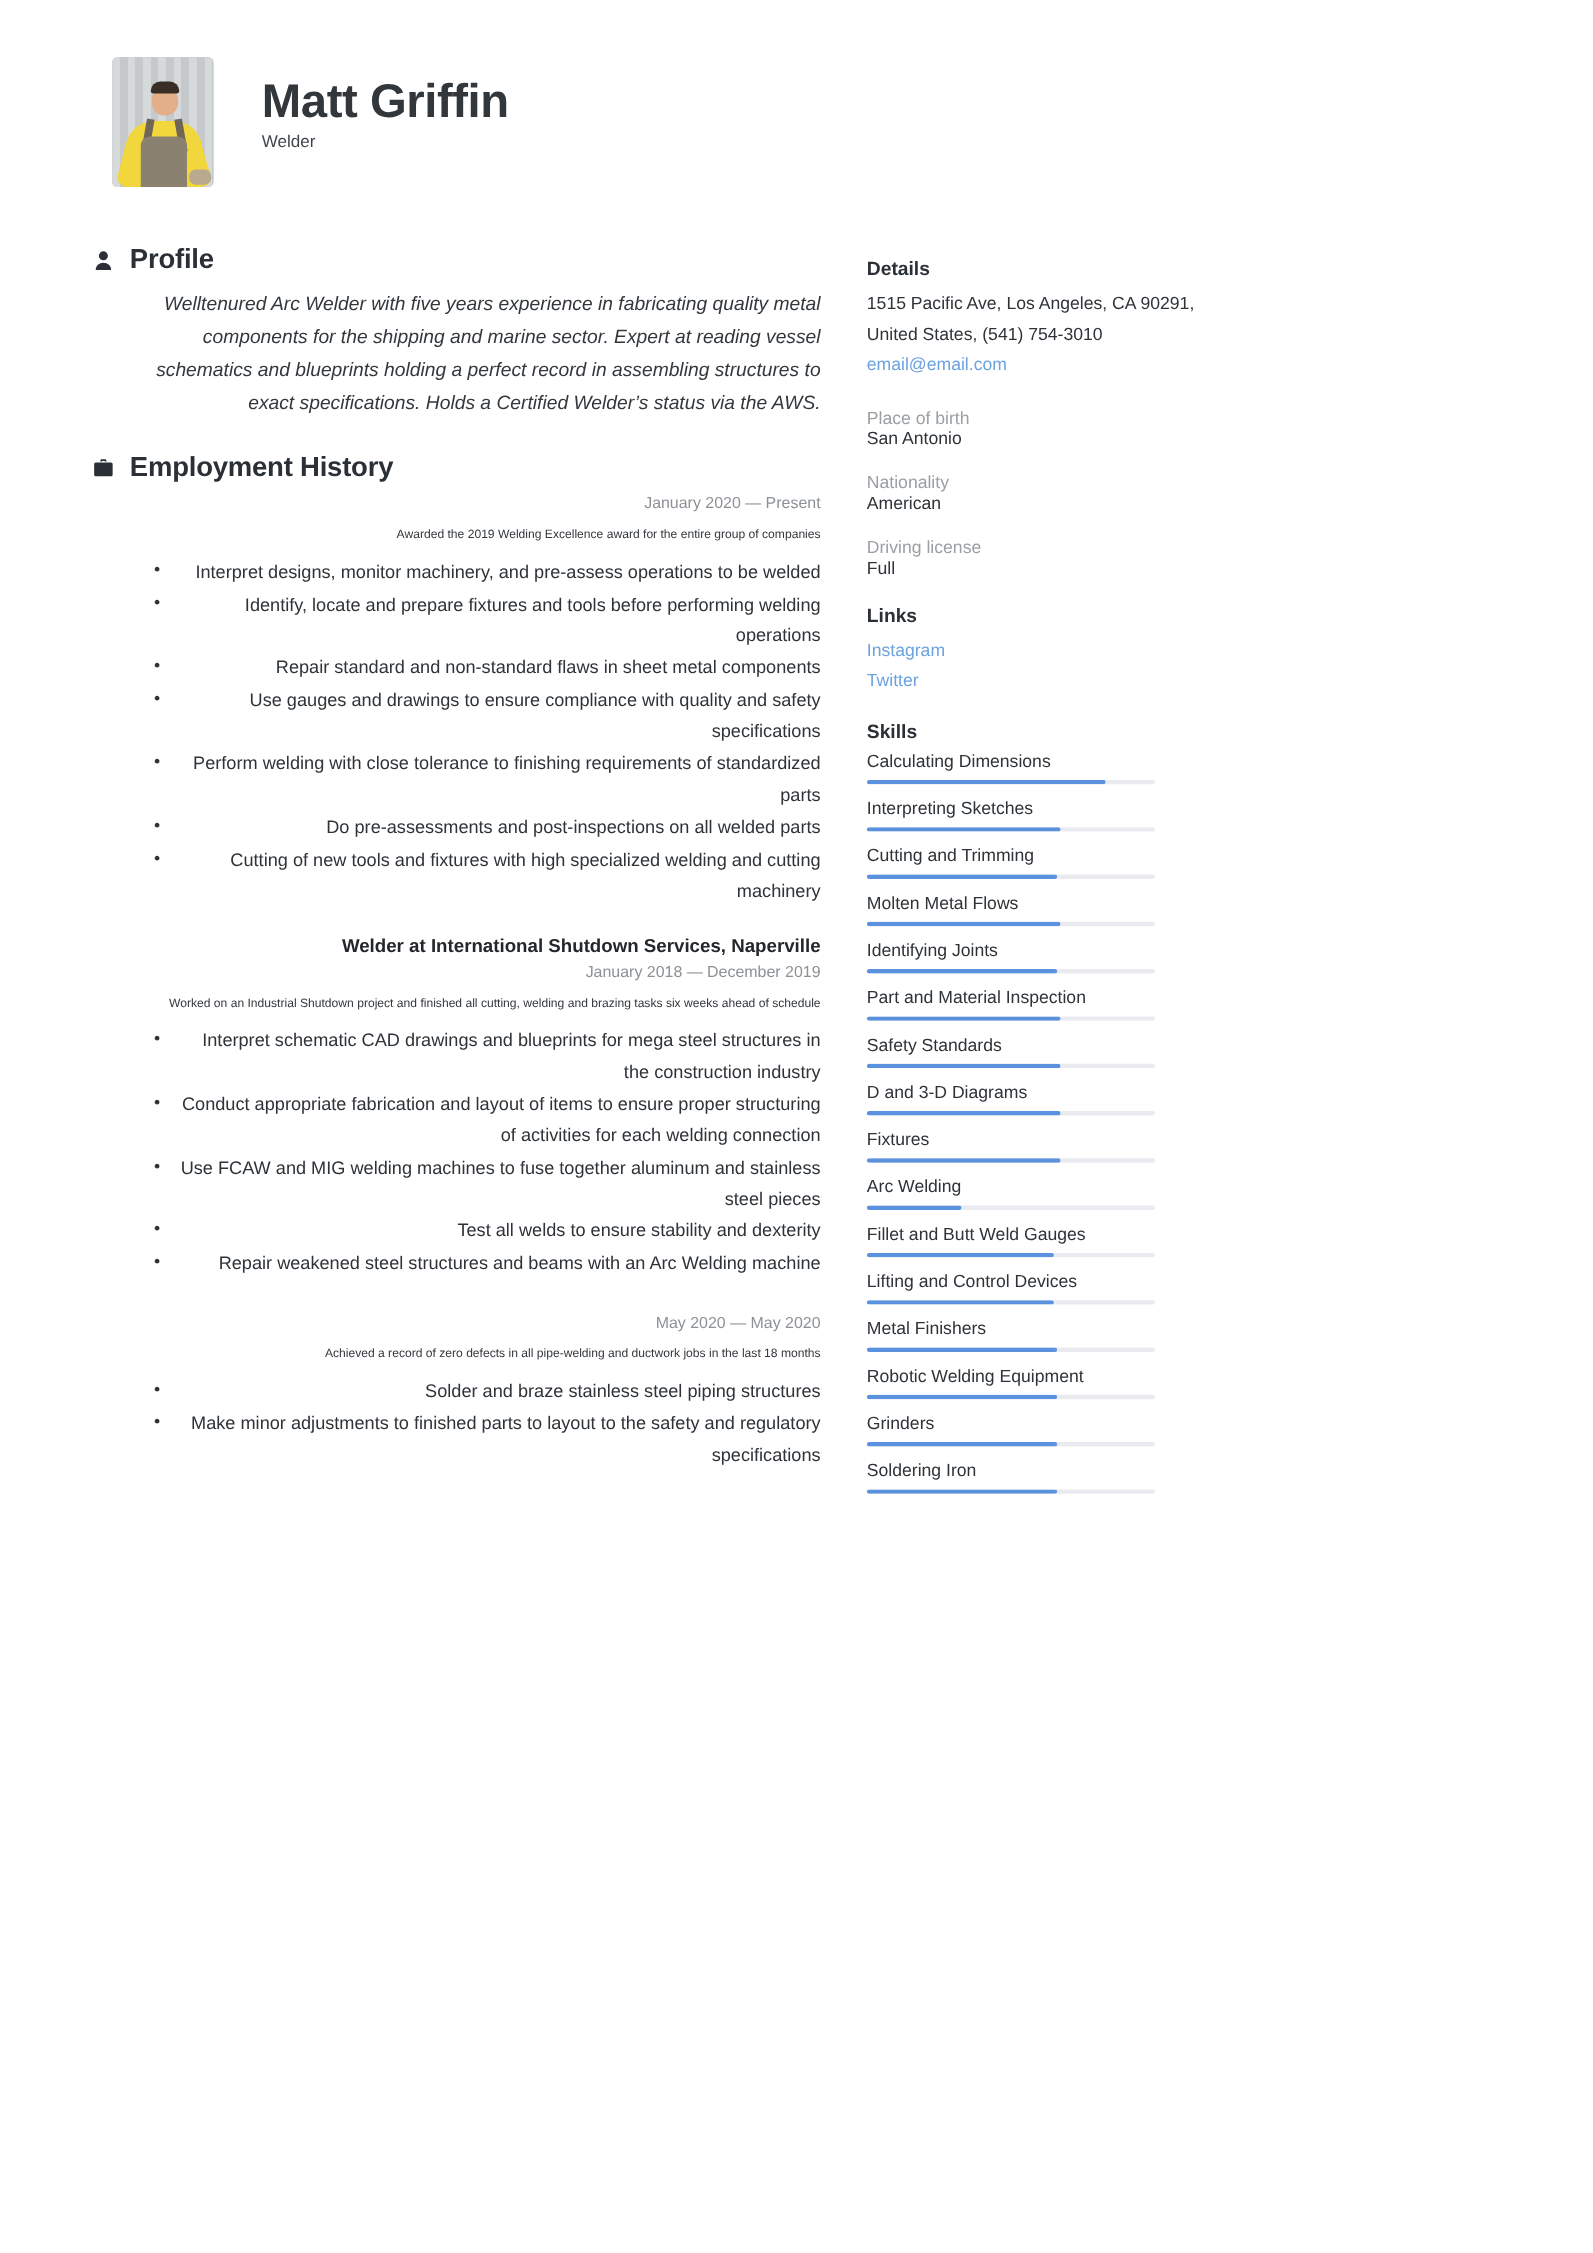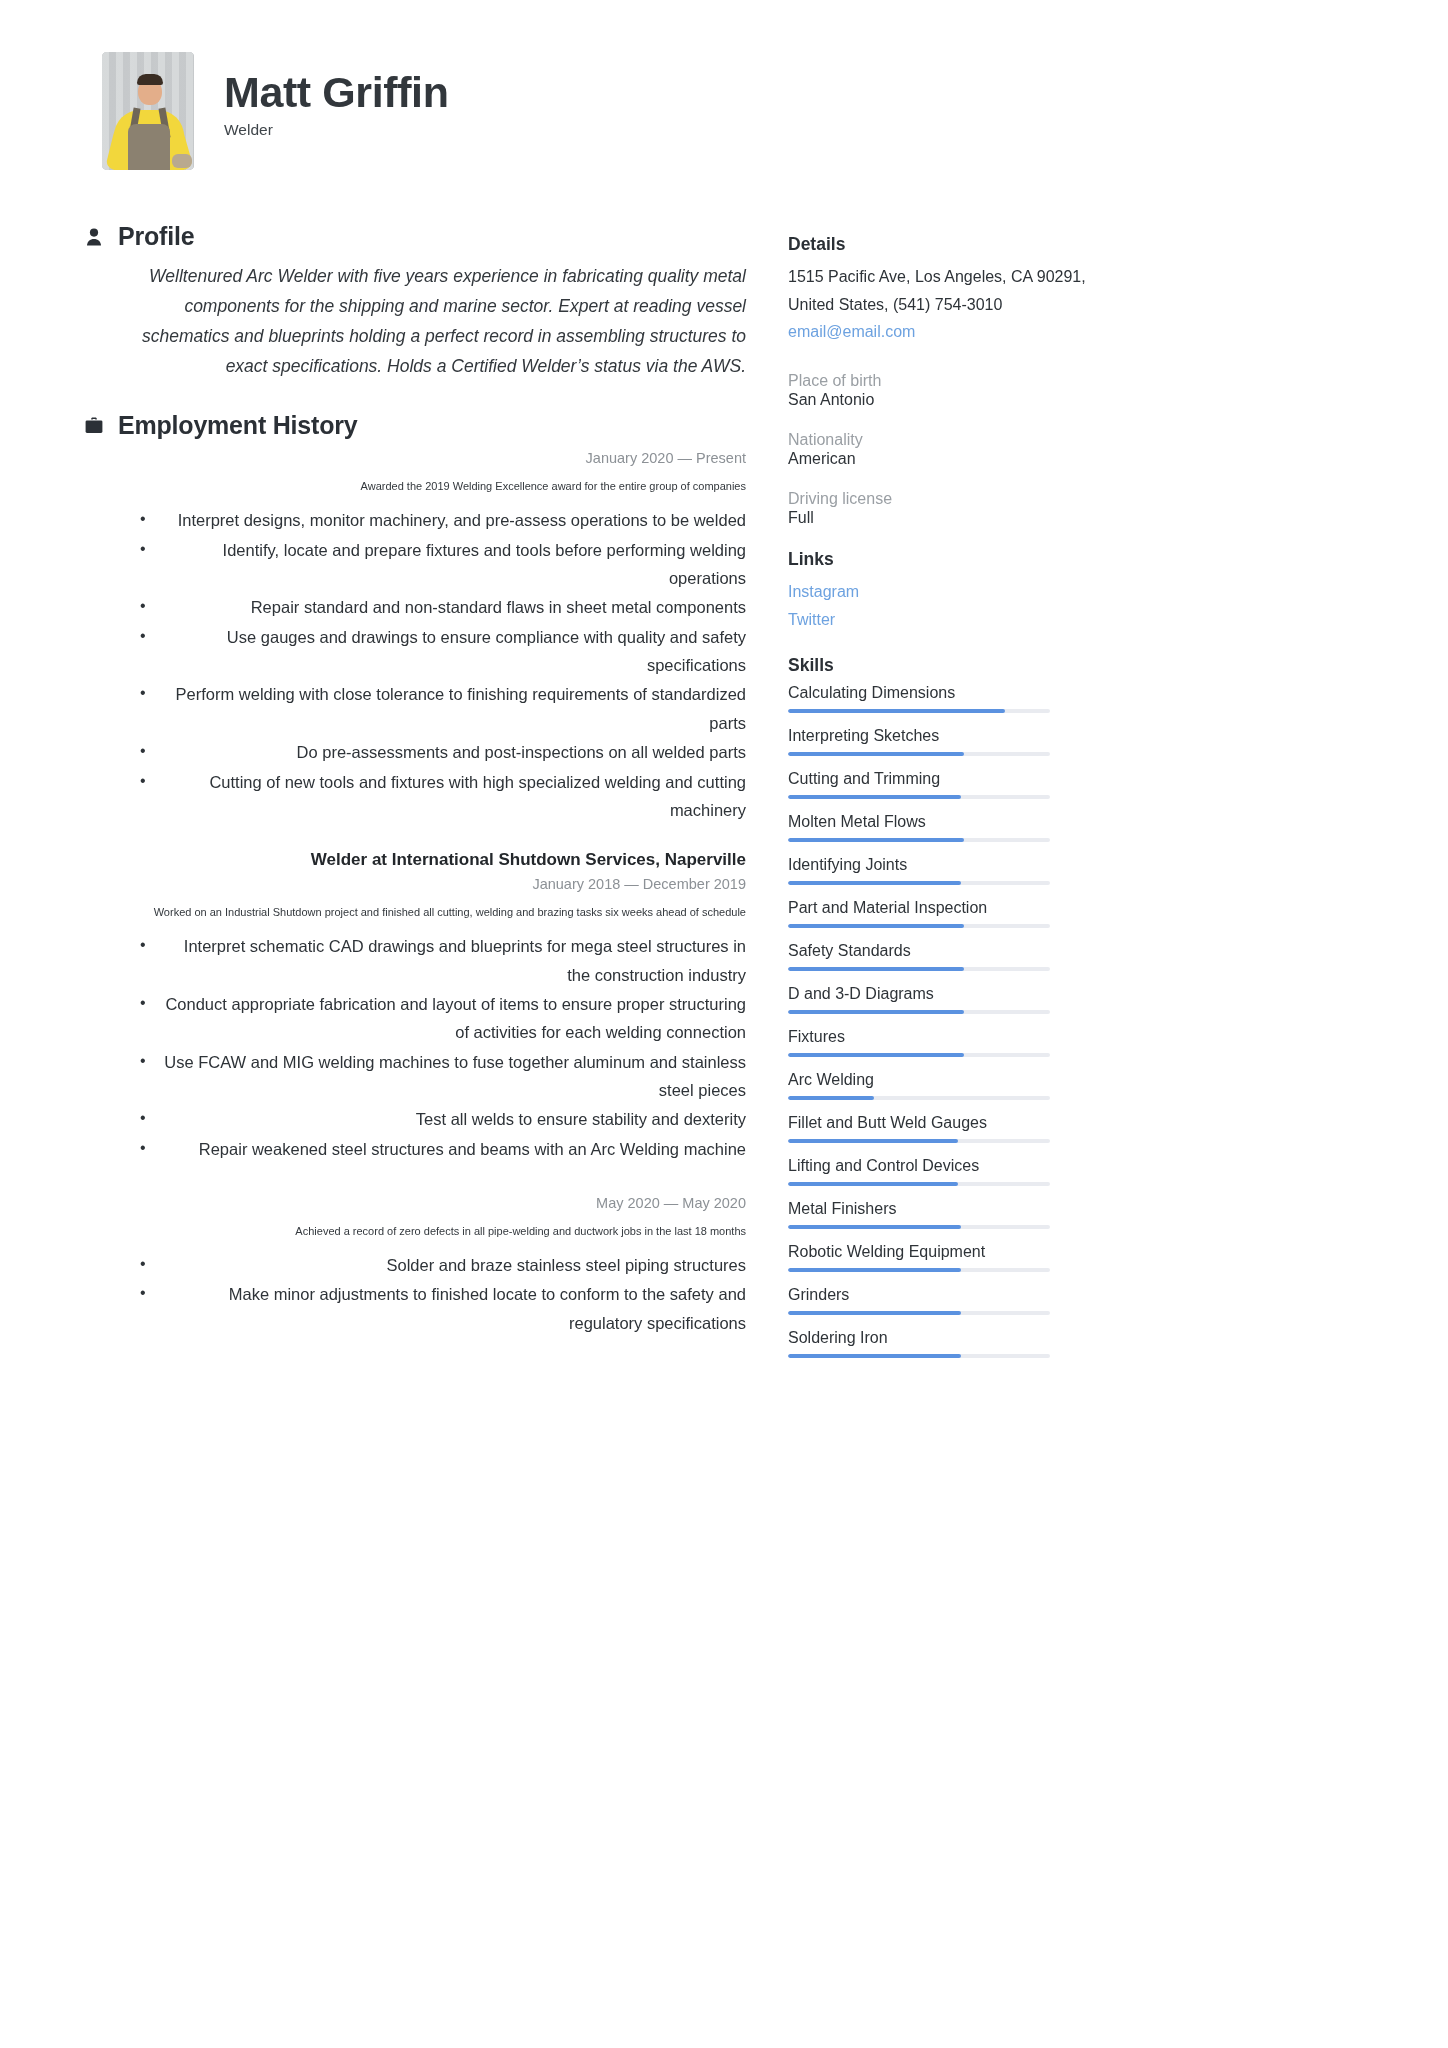--- a/index.html
+++ b/index.html
@@ -16,21 +16,21 @@
     position: relative;
     width: 1448px;
     min-height: 2048px;
     padding: 52px 56px 40px 56px;
   }
 
   
   .header {
     display: flex;
     align-items: flex-start;
-    gap: 30px;
+    gap: 44px;
     margin-bottom: 52px;
     padding-left: 46px;
   }
   .avatar {
     width: 92px;
     height: 118px;
     border-radius: 5px;
     overflow: hidden;
     flex: none;
     position: relative;
@@ -319,21 +319,21 @@
               <li>Test all welds to ensure stability and dexterity</li>
               <li>Repair weakened steel structures and beams with an Arc Welding machine</li>
             </ul>
           </div>
 
           <div class="job" style="margin-top:32px;">
             <p class="job-date">May 2020 — May 2020</p>
             <p class="job-desc">Achieved a record of zero defects in all pipe-welding and ductwork jobs in the last 18 months</p>
             <ul class="bullets">
               <li>Solder and braze stainless steel piping structures</li>
-              <li>Make minor adjustments to finished locate to conform to the safety and regulatory specifications</li>
+              <li>Make minor adjustments to finished parts to layout to the safety and regulatory specifications</li>
             </ul>
           </div>
 
         </div>
       </div>
     </div>
 
     <div class="gutter"></div>
 
     <div class="right">

